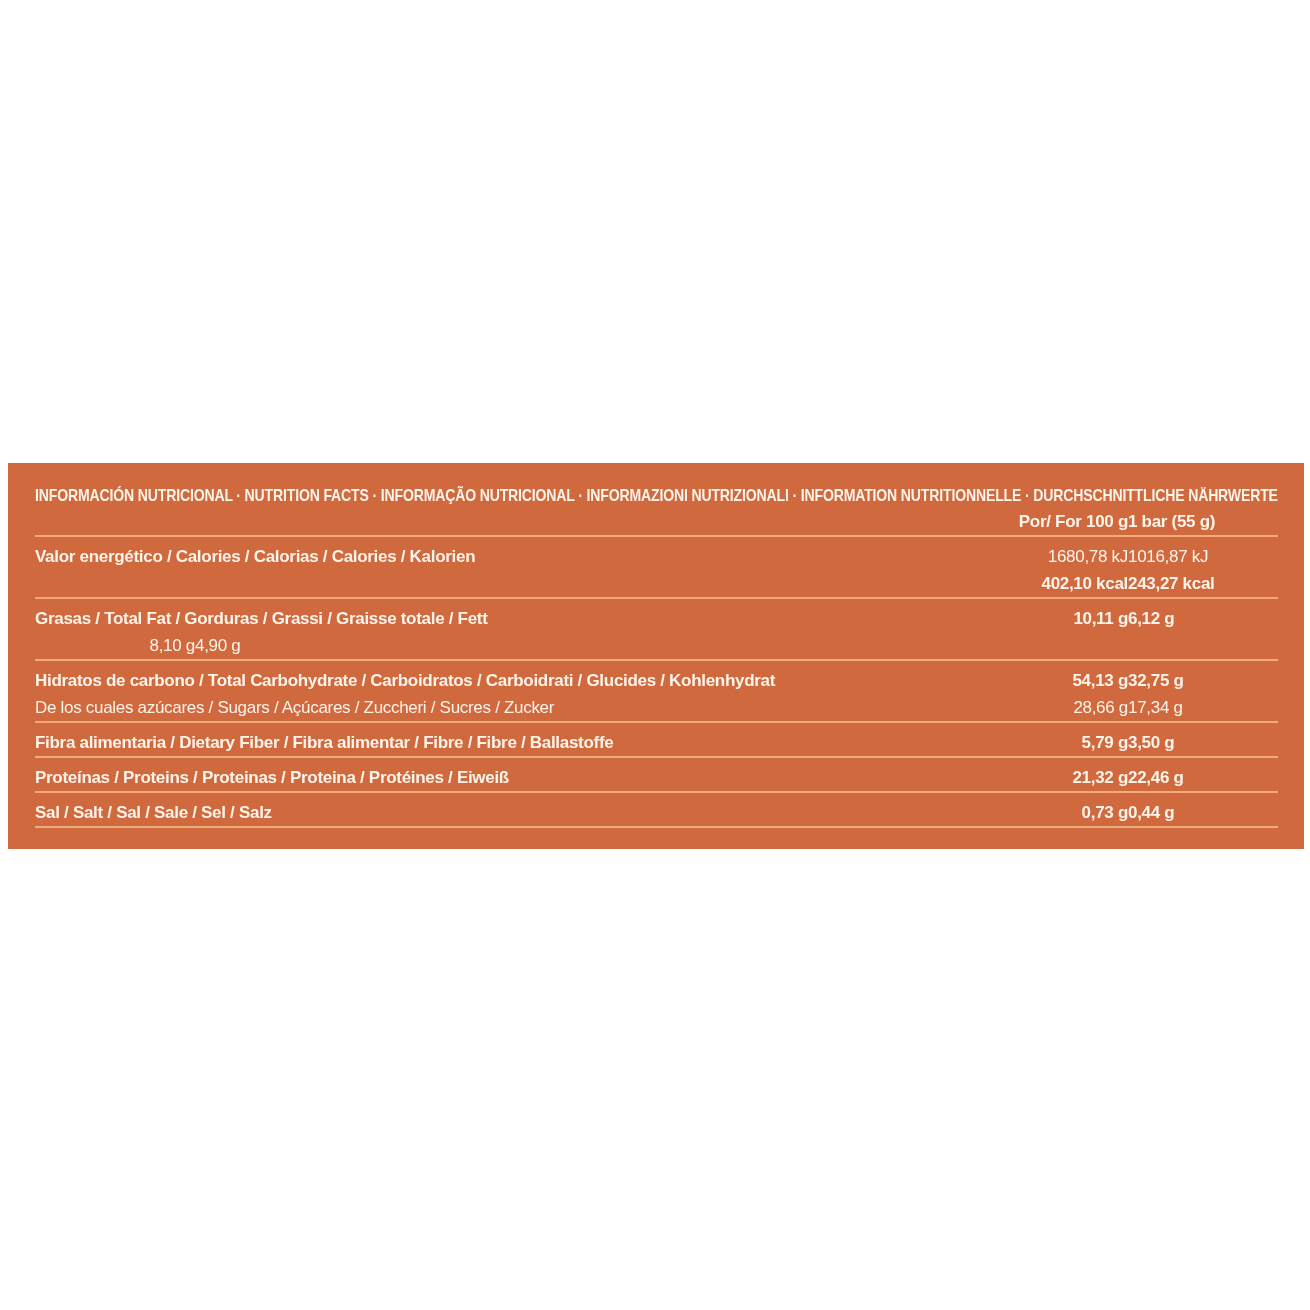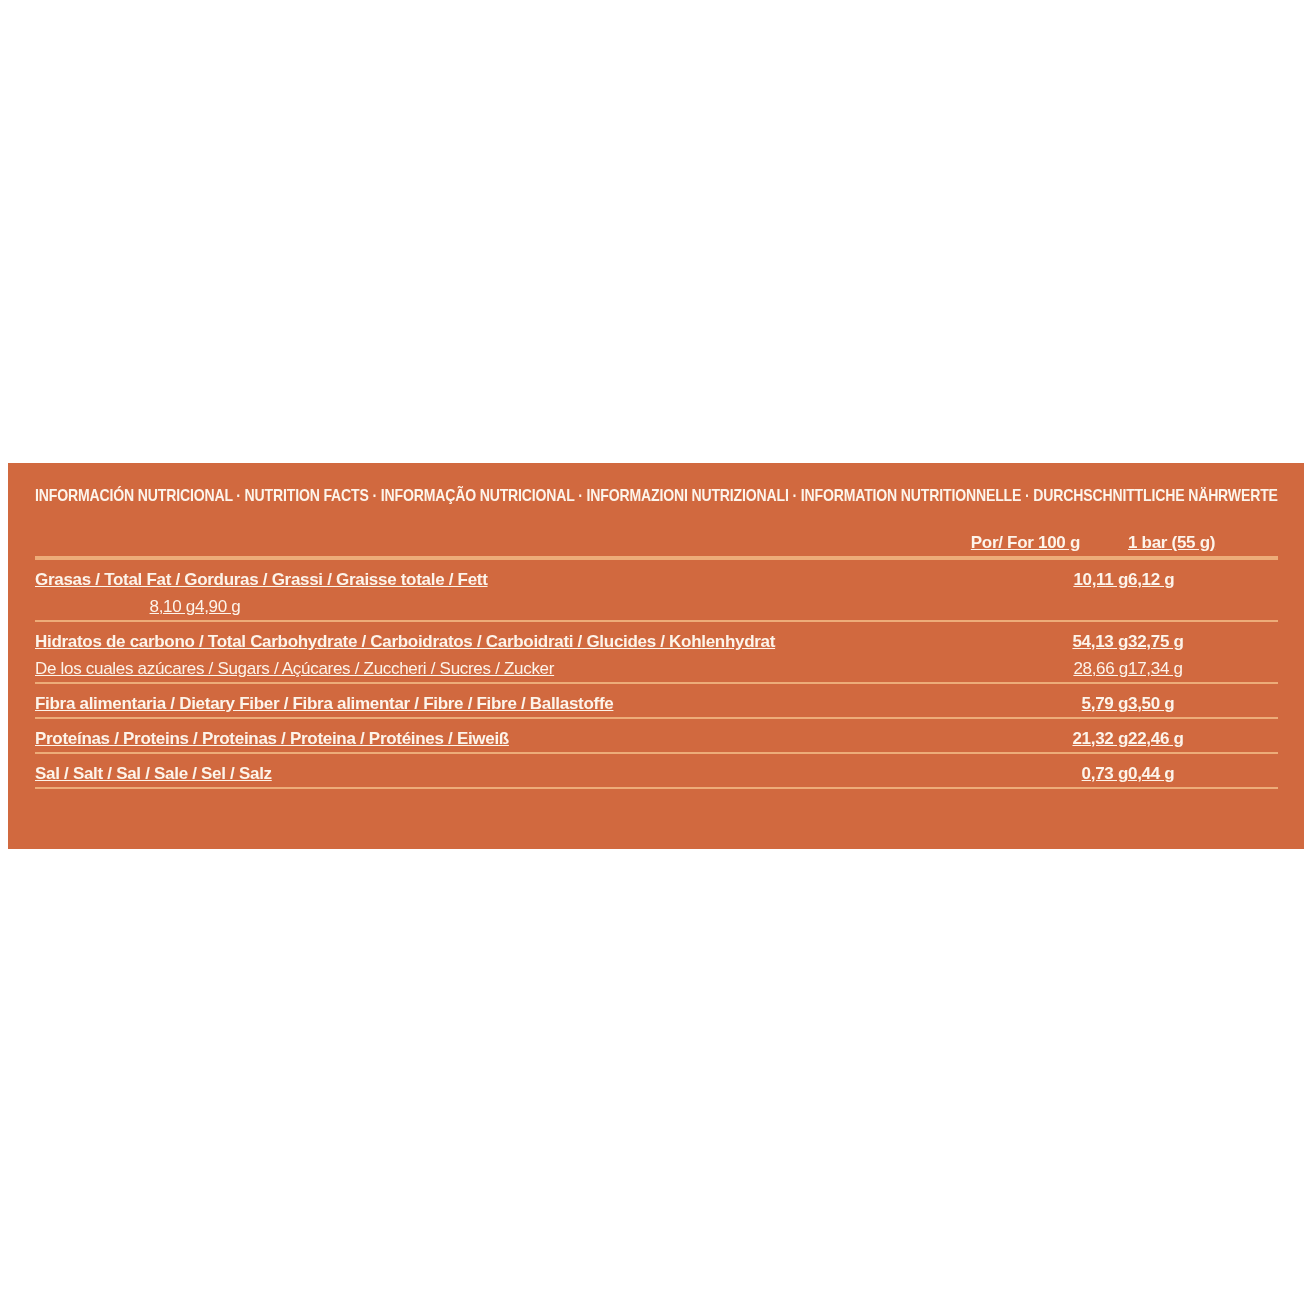--- a/index.html
+++ b/index.html
@@ -15,44 +15,42 @@
     position: absolute;
     left: 8px;
     top: 463px;
     width: 1296px;
     height: 386px;
     box-sizing: border-box;
     padding: 0 26px 0 27px;
     background: var(--panel-bg, #D1693F);
     color: var(--text, #FDF4EA);
     overflow: hidden;
-    text-decoration: underline;
   }
   .title {
     margin: 23px 0 0 0;
     font-size: 17px;
     line-height: 20px;
     font-weight: 700;
     white-space: nowrap;
     letter-spacing: -0.2px;
     display: inline-block;
     transform-origin: left center;
   }
   .row {
     display: flex;
     height: 27px;
     line-height: 27px;
     font-size: 17px;
     letter-spacing: -0.3px;
   }
   .header-row {
-    margin-top: 24px;
+    margin-top: 3px;
     height: 26px;
     line-height: 26px;
-    gap: 48px;
   }
   .label { flex: 1; white-space: nowrap; overflow: hidden; }
   .v1 { width: 160px; text-align: right; white-space: nowrap; }
   .v2 { width: 150px; white-space: nowrap; }
   .bold { font-weight: 700; }
   .divider {
     height: 2px;
     background: var(--divider, #EDAC79);
     border: none;
     margin: 0;
@@ -68,20 +66,32 @@
   <h1 class="title" style="transform: scaleX(0.827563);">INFORMACIÓN NUTRICIONAL · NUTRITION FACTS · INFORMAÇÃO NUTRICIONAL · INFORMAZIONI NUTRIZIONALI · INFORMATION NUTRITIONNELLE · DURCHSCHNITTLICHE NÄHRWERTE</h1>
 
   <div class="row header-row bold">
     <div class="label"></div>
     <div class="v1">Por/ For 100 g</div>
     <div class="v2">1 bar (55 g)</div>
   </div>
 
   <div class="divider"></div>
 
+  <div class="section section-energy">
+    <div class="row">
+      <div class="label bold">Valor energético / Calories / Calorias / Calories / Kalorien</div>
+      <div class="v1">1680,78 kJ</div>
+      <div class="v2">1016,87 kJ</div>
+    </div>
+    <div class="row">
+      <div class="label"></div>
+      <div class="v1 bold">402,10 kcal</div>
+      <div class="v2 bold">243,27 kcal</div>
+    </div>
+  </div>
 
   <div class="divider"></div>
 
   <div class="section">
     <div class="row">
       <div class="label bold">Grasas / Total Fat / Gorduras / Grassi / Graisse totale / Fett</div>
       <div class="v1 bold">10,11 g</div>
       <div class="v2 bold">6,12 g</div>
     </div>
     <div class="row">

